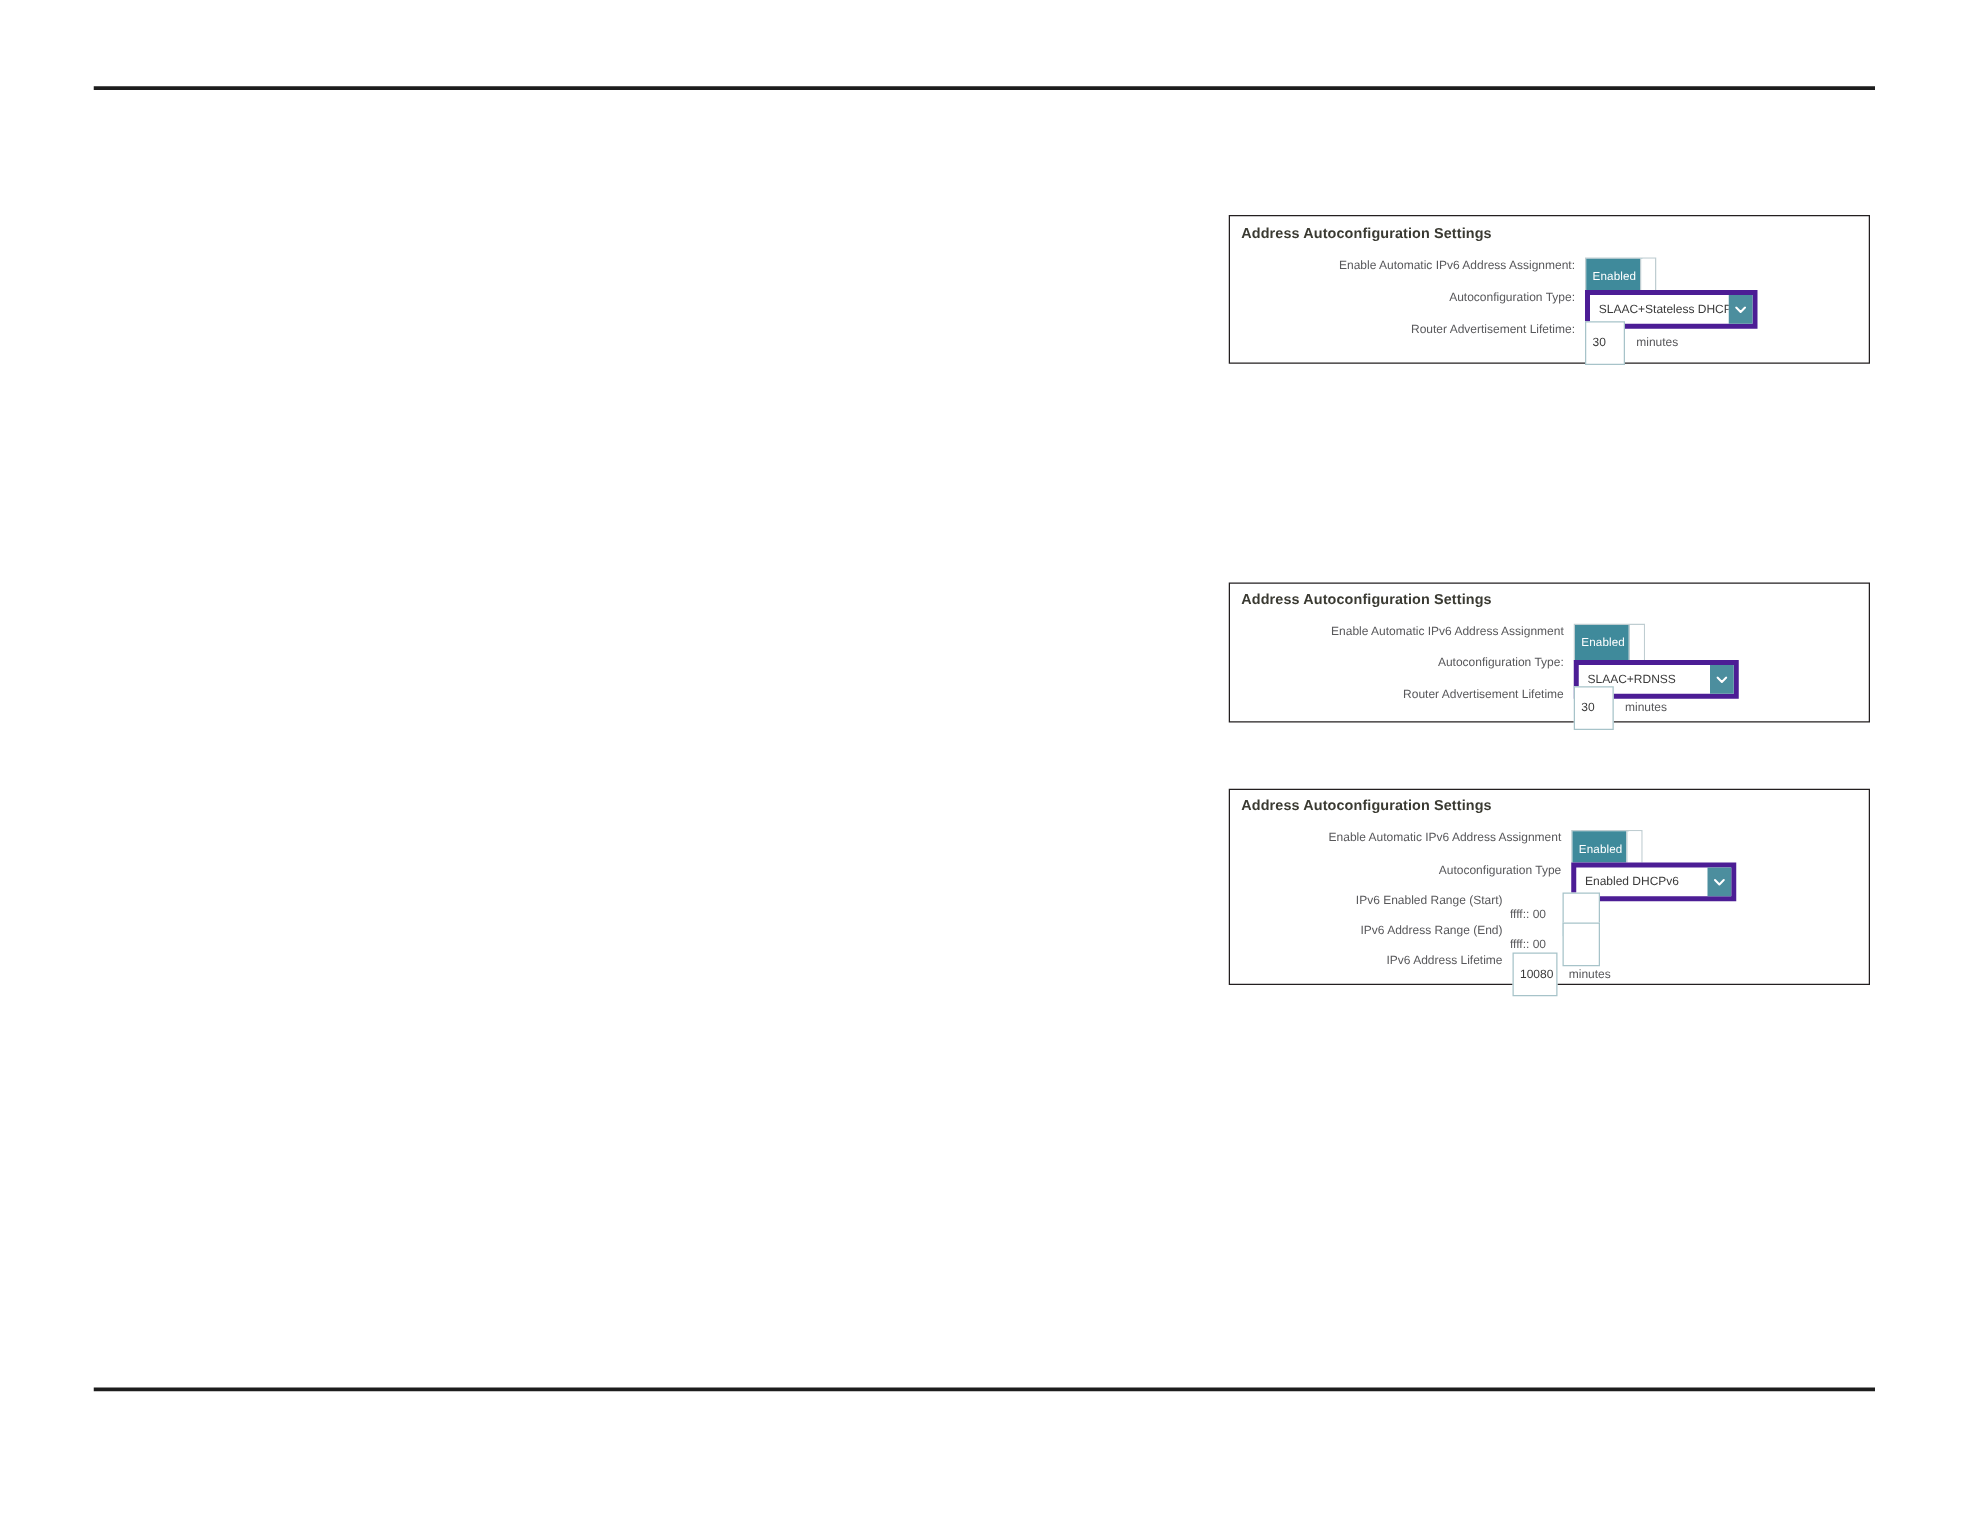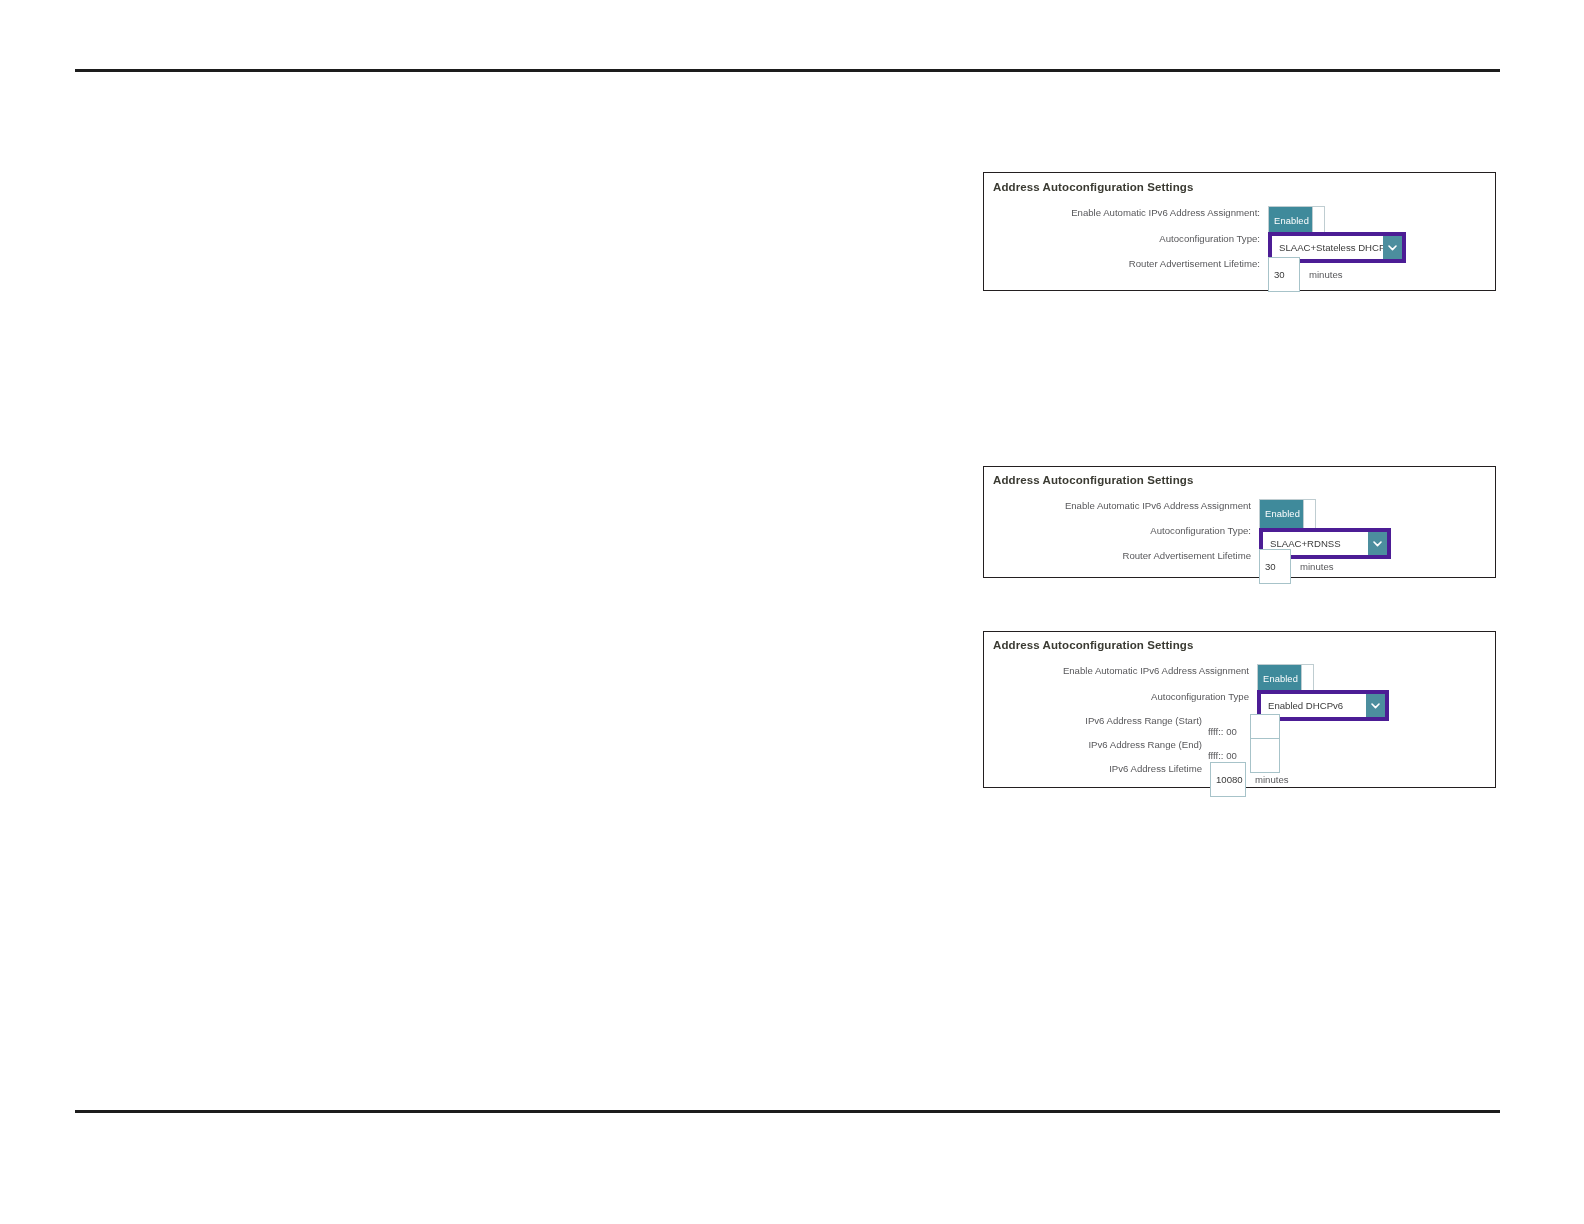--- a/index.html
+++ b/index.html
@@ -262,21 +262,21 @@
   <div class="select" style="position:absolute; left:265px; top:58px; width:132px;">
     <span class="select-value">Enabled DHCPv6</span>
     <span class="select-arrow">
       <svg width="9" height="6" viewBox="0 0 9 6">
         <path d="M1 1 L4.5 4.6 L8 1" fill="none" stroke="#ffffff" stroke-width="1.6" stroke-linecap="round" stroke-linejoin="round"></path>
       </svg>
     </span>
   </div>
 
   <div class="row" style="left:0px; top:83px; width:218px; justify-content:flex-end;">
-    <span class="field-label">IPv6 Address Range (Start)</span>
+    <span class="field-label">IPv6 Enabled Range (Start)</span>
   </div>
   <div style="position:absolute; left:218px; top:82px; display:flex; align-items:center;">
     <span class="prefix-label">ffff:: 00</span>
     <span class="text-input input-w-small">
       <span class="val"></span>
     </span>
   </div>
 
   <div class="row" style="left:0px; top:107px; width:218px; justify-content:flex-end;">
     <span class="field-label">IPv6 Address Range (End)</span>

